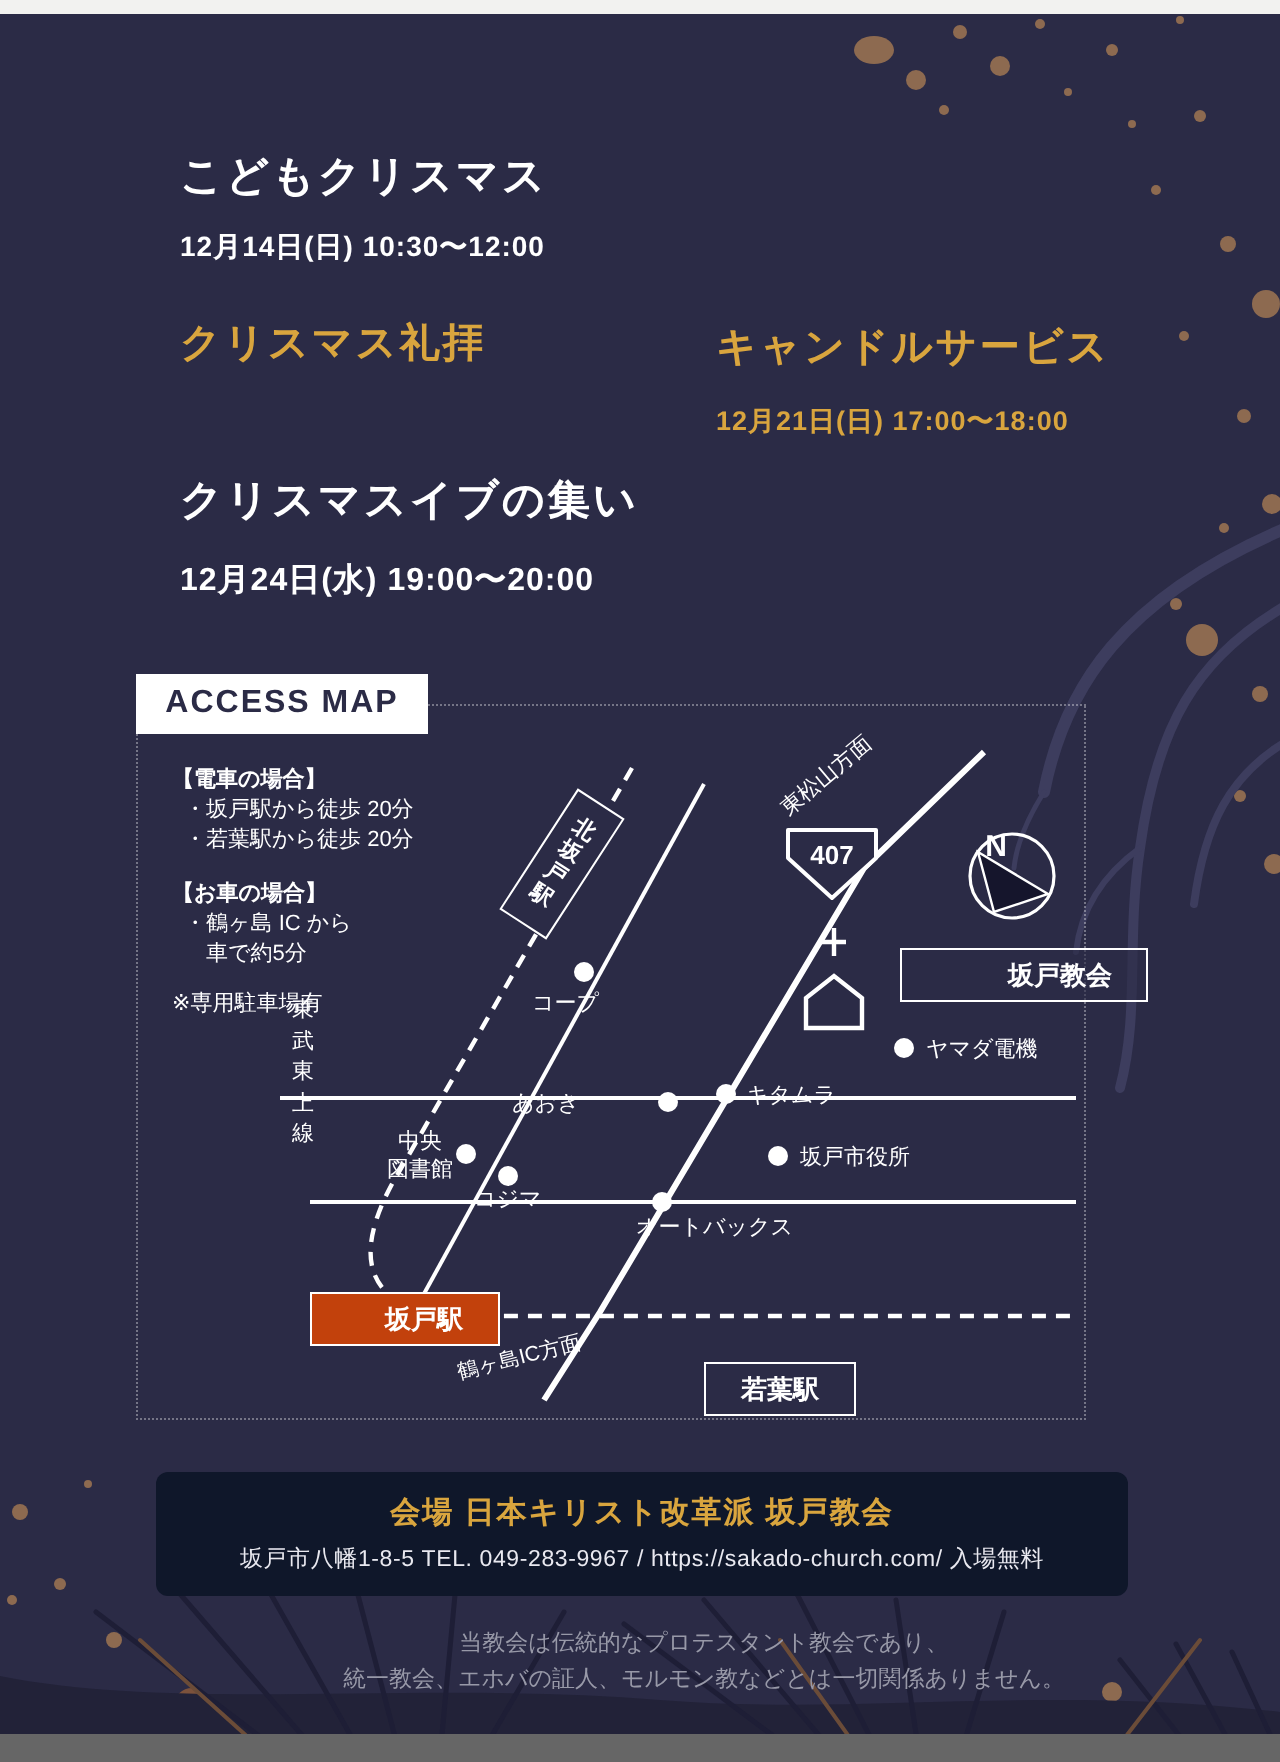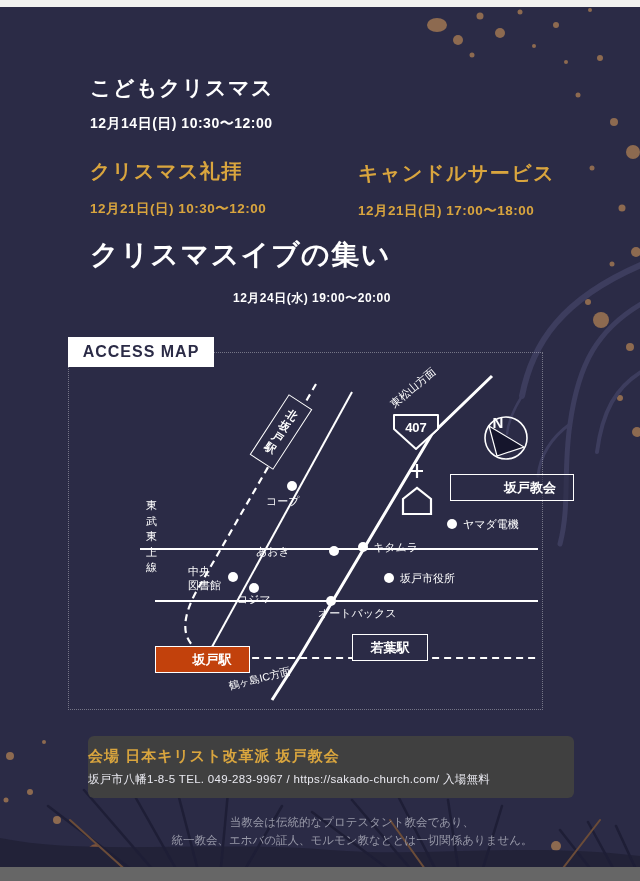--- a/index.html
+++ b/index.html
@@ -17,21 +17,21 @@
   .ev { position:absolute; z-index:4; font-weight:700; }
   .ev .t { letter-spacing:1.5px; }
   .ev .d { letter-spacing:.5px; }
   .ev0 { left:90px;  top:74px;  color:#ffffff; }
   .ev0 .t { font-size:21px; } .ev0 .d { font-size:14px; margin-top:13px; }
   .ev1 { left:90px;  top:158px; color:#d9a53e; }
   .ev1 .t { font-size:20px; } .ev1 .d { font-size:13.5px; margin-top:15px; }
   .ev2 { left:358px; top:160px; color:#d9a53e; }
   .ev2 .t { font-size:20px; } .ev2 .d { font-size:13.5px; margin-top:15px; }
   .ev3 { left:90px;  top:236px; color:#ffffff; }
-  .ev3 .t { font-size:28px; } .ev3 .d { font-size:12px; margin-top:16px;text-align:right; }
+  .ev3 .t { font-size:21px; } .ev3 .d { font-size:16px; margin-top:16px; }
 
   
   .amap-head {
     position:absolute; left:68px; top:337px; width:146px; height:30px;
     background:#ffffff; color:#2b2b46; font-weight:700; font-size:16px; letter-spacing:1px;
     display:flex; align-items:center; justify-content:center; z-index:5;
   }
   .map-frame {
     position:absolute; left:68px; top:352px; width:473px; height:356px;
     border:1px dotted rgba(255,255,255,.35); z-index:2;
@@ -41,41 +41,41 @@
   .dir-i { padding-left:6px; }
   .mt    { margin-top:12px; }
   .dir-note { margin-top:10px; }
 
   .ml { position:absolute; z-index:4; color:#fff; font-size:11px; white-space:nowrap; }
   .ml-higashi  { left:392px; top:398px; transform:rotate(-40deg); transform-origin:left center; }
   .ml-coop     { left:266px; top:494px; }
   .ml-yamada   { left:463px; top:517px; }
   .ml-aoki     { left:256px; top:544px; }
   .ml-kitamura { left:373px; top:540px; }
-  .ml-library  { left:188px; top:564px; width:44px; text-align:left; white-space:pre-line; line-height:14px; }
+  .ml-library  { left:188px; top:564px; width:44px; text-align:center; white-space:pre-line; line-height:14px; }
   .ml-kojima   { left:237px; top:592px; }
   .ml-cityhall { left:400px; top:571px; }
   .ml-autobacs { left:318px; top:606px; }
   .ml-ic       { left:228px; top:672px; font-size:10.5px; transform:rotate(-14deg); }
   .ml-tojoline { left:146px; top:498px; width:13px; word-break:break-all; white-space:normal; line-height:15.5px; }
 
   .mbox {
     position:absolute; z-index:4; border:1.5px solid #fff; color:#fff;
     font-size:13px; font-weight:700; display:flex; align-items:center; justify-content:center;
   }
   .box-sakado     { left:155px; top:646px; width:74px; height:25px; background:#c2410c;padding-left:19px; }
-  .box-wakaba     { left:352px; top:634px; width:74px; height:25px; background:#2b2b46;font-family:Liberation Mono, monospace; }
+  .box-wakaba     { left:352px; top:681px; width:74px; height:25px; background:#2b2b46;font-family:Liberation Mono, monospace; }
   .box-church     { left:450px; top:474px; width:86px; height:25px; background:rgba(43,43,70,.6);padding-left:36px; }
   .box-kitasakado { left:267px; top:396px; width:26px; height:70px; background:#2b2b46; transform:rotate(33deg); }
   .box-kitasakado .vtext { width:12px; word-break:break-all; line-height:13px; font-size:11px; font-weight:700; text-align:center; }
 
   
   .footer-box {
     position:absolute; left:78px; top:736px; width:486px; height:62px;
-    background:#404040; border-radius:6px; z-index:4; margin-left:10px;
+    background:#0f172a; border-radius:6px; z-index:4; text-align:center;
   }
   .venue { margin-top:11px; color:#d9a53e; font-weight:700; font-size:15px; letter-spacing:1px; }
   .finfo { margin-top:6px;  color:#e9e9f0; font-size:11.5px; letter-spacing:.3px; }
   .disclaimer {
     position:absolute; left:0; top:813px; width:640px; text-align:center;
     color:#9899a8; font-size:11.5px; line-height:18px; z-index:4;padding-left:32px;
   }
 </style>
 </head>
 <body>
@@ -160,36 +160,44 @@
       </g>
     </g>
   </svg>
 
   <div class="ev ev0">
     <div class="t">こどもクリスマス</div>
     <div class="d">12月14日(日) 10:30〜12:00</div>
   </div>
   <div class="ev ev1">
     <div class="t">クリスマス礼拝</div>
-    <div class="d">12月21日(日) 10:30〜12:00</div>
   </div>
   <div class="ev ev2">
     <div class="t">キャンドルサービス</div>
     <div class="d">12月21日(日) 17:00〜18:00</div>
   </div>
   <div class="ev ev3">
     <div class="t">クリスマスイブの集い</div>
     <div class="d">12月24日(水) 19:00〜20:00</div>
   </div>
 
   <div class="amap-head">
     <span>ACCESS MAP</span>
   </div>
   <div class="map-frame"></div>
 
+  <div class="directions">
+    <div class="dir-h">【電車の場合】</div>
+    <div class="dir-i">・坂戸駅から徒歩 20分</div>
+    <div class="dir-i">・若葉駅から徒歩 20分</div>
+    <div class="dir-h mt">【お車の場合】</div>
+    <div class="dir-i">・鶴ヶ島 IC から</div>
+    <div class="dir-i">　車で約5分</div>
+    <div class="dir-note">※専用駐車場有</div>
+  </div>
 
   <svg class="mapsvg" viewBox="0 0 640 881" aria-hidden="true">
     <path d="M316,384 L196,592 Q166,648 220,658 L538,658" fill="none" stroke="#fff" stroke-width="2.2" stroke-dasharray="7 5"></path>
     <path d="M272,700 L300,656 L432,434 L492,376" fill="none" stroke="#fff" stroke-width="3"></path>
     <path d="M207,656 L352,392" fill="none" stroke="#fff" stroke-width="2"></path>
     <path d="M140,549 H538" stroke="#fff" stroke-width="2"></path>
     <path d="M155,601 H538" stroke="#fff" stroke-width="2"></path>
 
     <g>
       <path d="M394,415 h44 v14 l-22,20 -22,-20 z" fill="#2b2b46" stroke="#fff" stroke-width="2" stroke-linejoin="round"></path>

